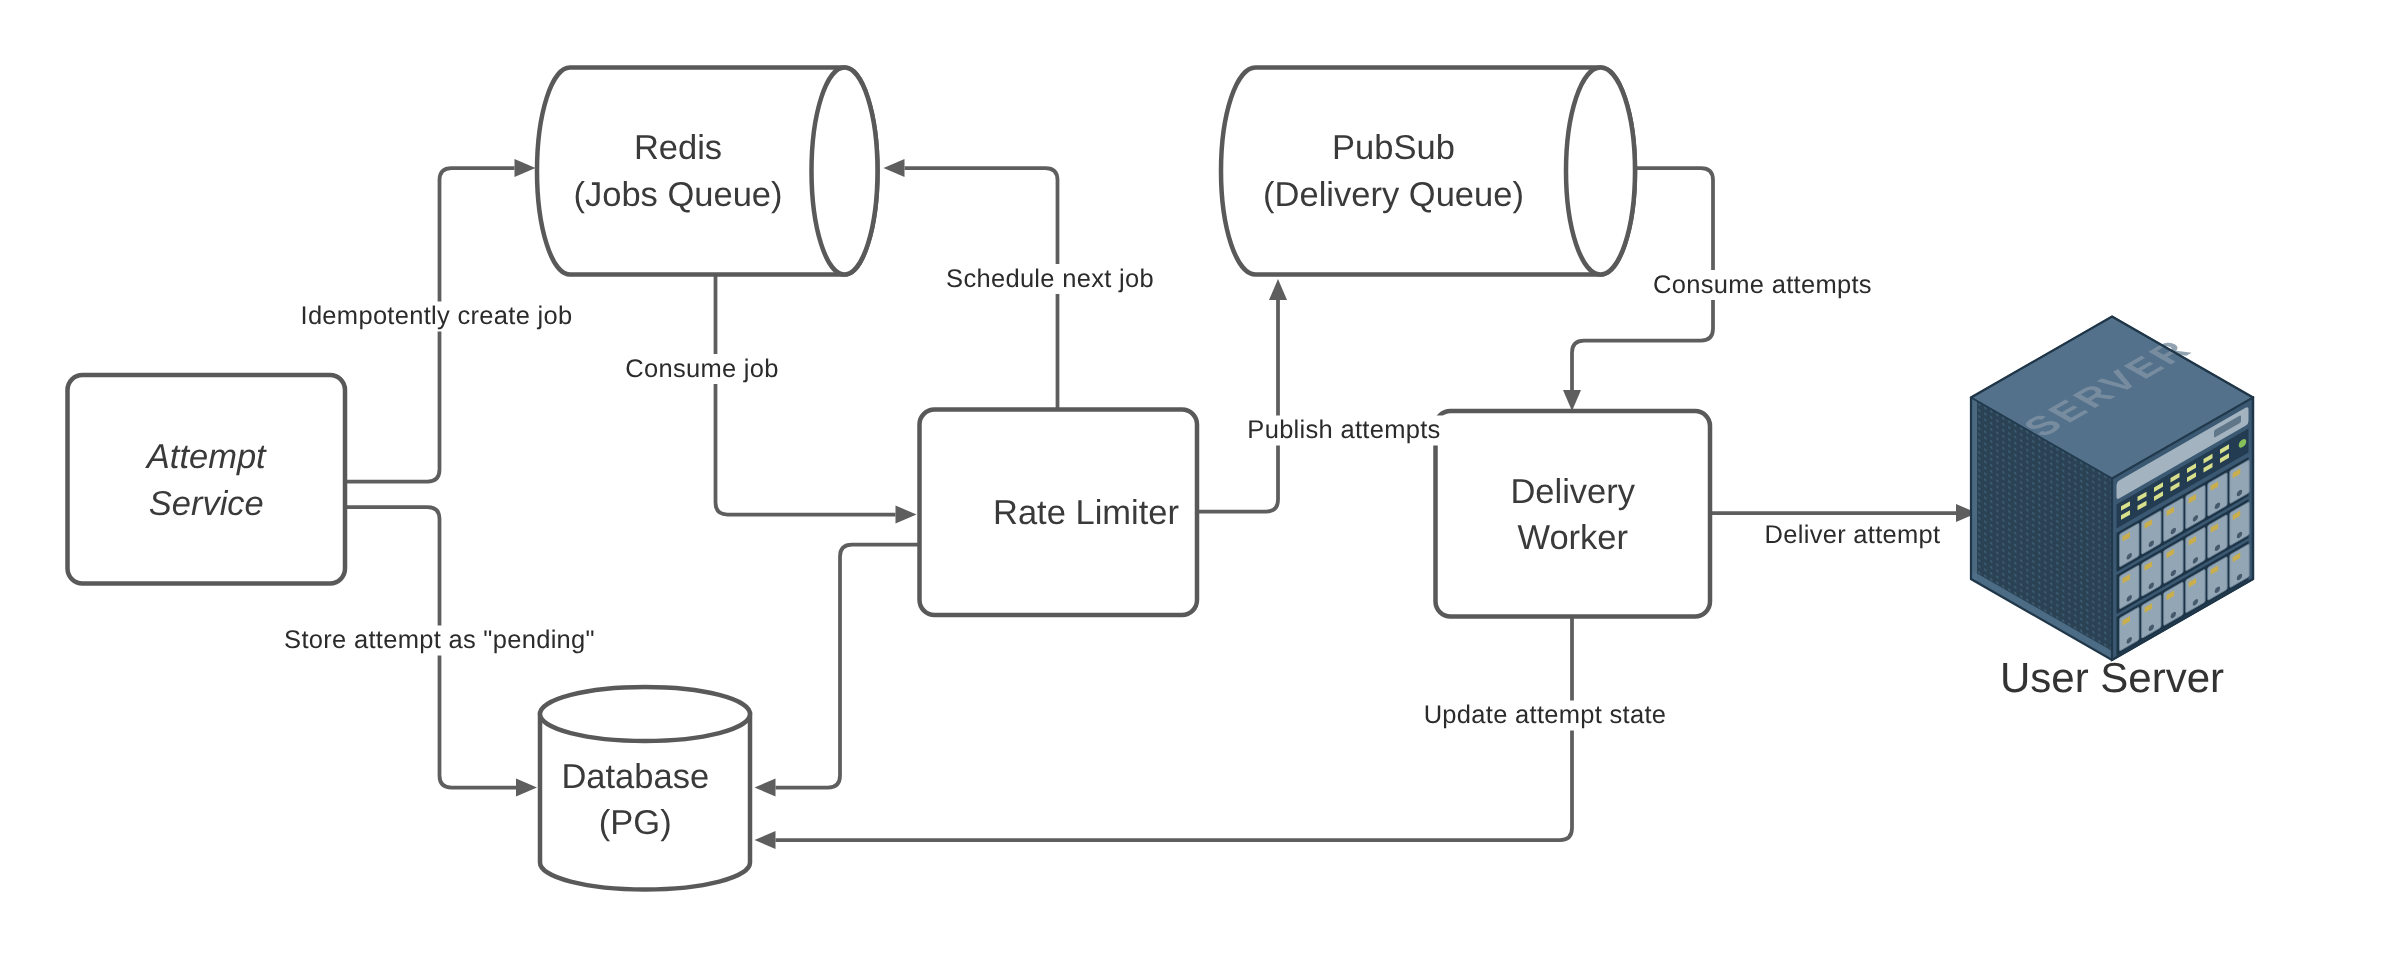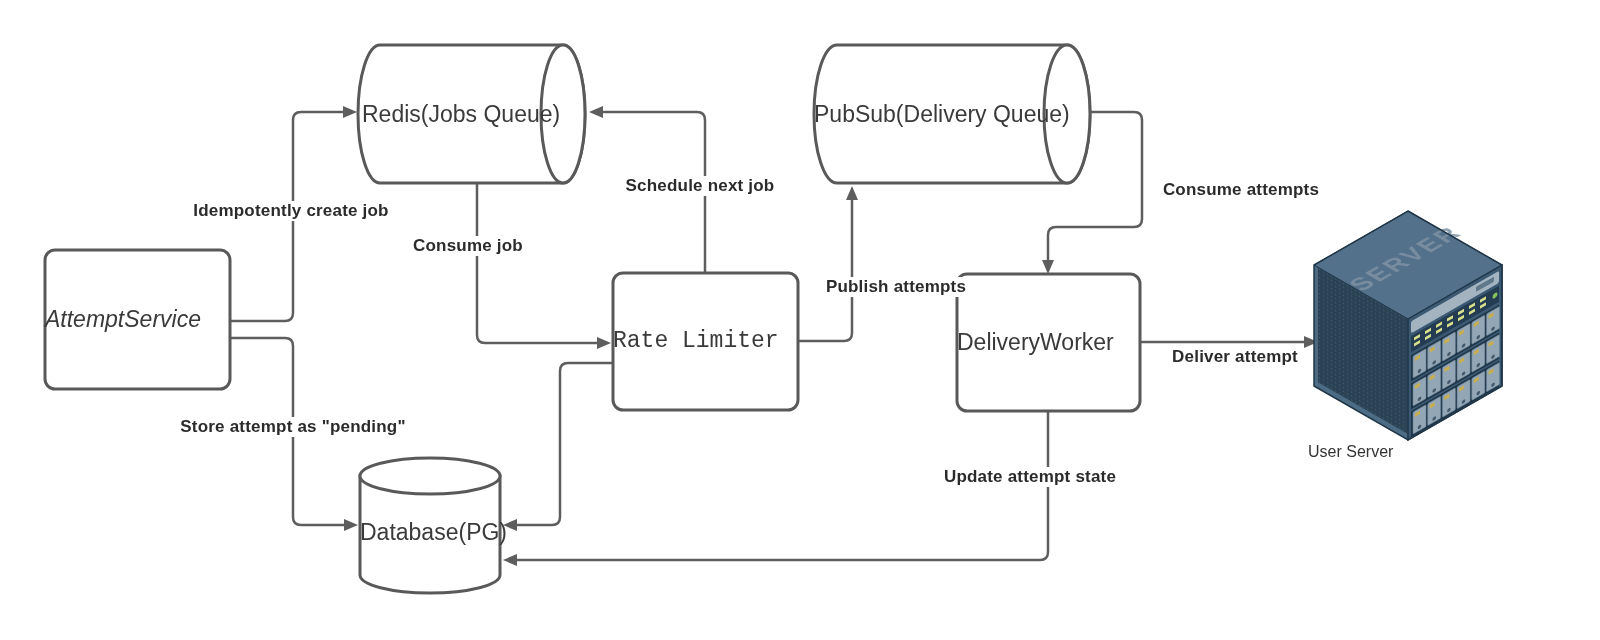--- a/index.html
+++ b/index.html
@@ -2,29 +2,29 @@
 <html><head>
 <meta charset="utf-8">
 <style>
   html,body{margin:0;padding:0;background:#ffffff;}
   .stage{
     position:relative;width:1600px;height:640px;background:#ffffff;overflow:hidden;
     font-family:"Liberation Sans", sans-serif;
   }
   .stage svg{position:absolute;left:0;top:0;}
   .node-label{
-    position:absolute;display:flex;align-items:center;
+    position:absolute;display:flex;flex-direction:column;align-items:center;justify-content:center;
     text-align:center;color:#3a3a3a;font-size:23px;line-height:31px;pointer-events:none;white-space:nowrap;
   }
   .edge-label{
     position:absolute;transform:translate(-50%,-50%);
-    font-weight:bold;font-size:17px;letter-spacing:.2px;color:#2b2b2b;
+    font-weight:normal;font-size:17px;letter-spacing:.2px;color:#2b2b2b;
     background:#ffffff;padding:0 3px;white-space:nowrap;pointer-events:none;
   }
-  .server-caption{font-size:16px;color:#333333;}
+  .server-caption{font-size:28px;color:#333333;}
 </style>
 </head>
 <body>
 
 <div class="stage">
 
   <svg width="1600" height="640" viewBox="0 0 1600 640">
     <defs>
       <marker id="arrow" markerUnits="userSpaceOnUse" markerWidth="16" markerHeight="14" refX="1" refY="7" orient="auto">
         <path d="M1,1 L15,7 L1,13 Z" fill="#5e5e5e"></path>
@@ -149,21 +149,21 @@
   <div class="node-label" style="left:362px;top:45px;width:180px;height:138px;">
     <span>Redis</span>
     <span>(Jobs Queue)</span>
   </div>
 
   <div class="node-label" style="left:814px;top:45px;width:230px;height:138px;">
     <span>PubSub</span>
     <span>(Delivery Queue)</span>
   </div>
 
-  <div class="node-label" style="left:613px;top:273px;width:222px;height:137px;font-family:Liberation Mono, monospace;">
+  <div class="node-label" style="left:613px;top:273px;width:222px;height:137px;">
     <span>Rate Limiter</span>
   </div>
 
   <div class="node-label" style="left:957px;top:274px;width:183px;height:137px;">
     <span>Delivery</span>
     <span>Worker</span>
   </div>
 
   <div class="node-label" style="left:360px;top:470px;width:127px;height:125px;">
     <span>Database</span>
@@ -172,17 +172,17 @@
 
   <div class="node-label server-caption" style="left:1308px;top:436px;width:200px;height:30px;">
     <span>User Server</span>
   </div>
 
   <div class="edge-label" style="left:291px;top:211px;">Idempotently create job</div>
   <div class="edge-label" style="left:293px;top:427px;">Store attempt as "pending"</div>
   <div class="edge-label" style="left:468px;top:246px;">Consume job</div>
   <div class="edge-label" style="left:700px;top:186px;">Schedule next job</div>
   <div class="edge-label" style="left:896px;top:243px;margin-top:44px;">Publish attempts</div>
-  <div class="edge-label" style="left:1241px;top:190px;">Consume attempts</div>
+  <div class="edge-label" style="left:1175px;top:190px;">Consume attempts</div>
   <div class="edge-label" style="left:1235px;top:357px;">Deliver attempt</div>
   <div class="edge-label" style="left:1030px;top:477px;">Update attempt state</div>
 
 </div>
 
 </body></html>

